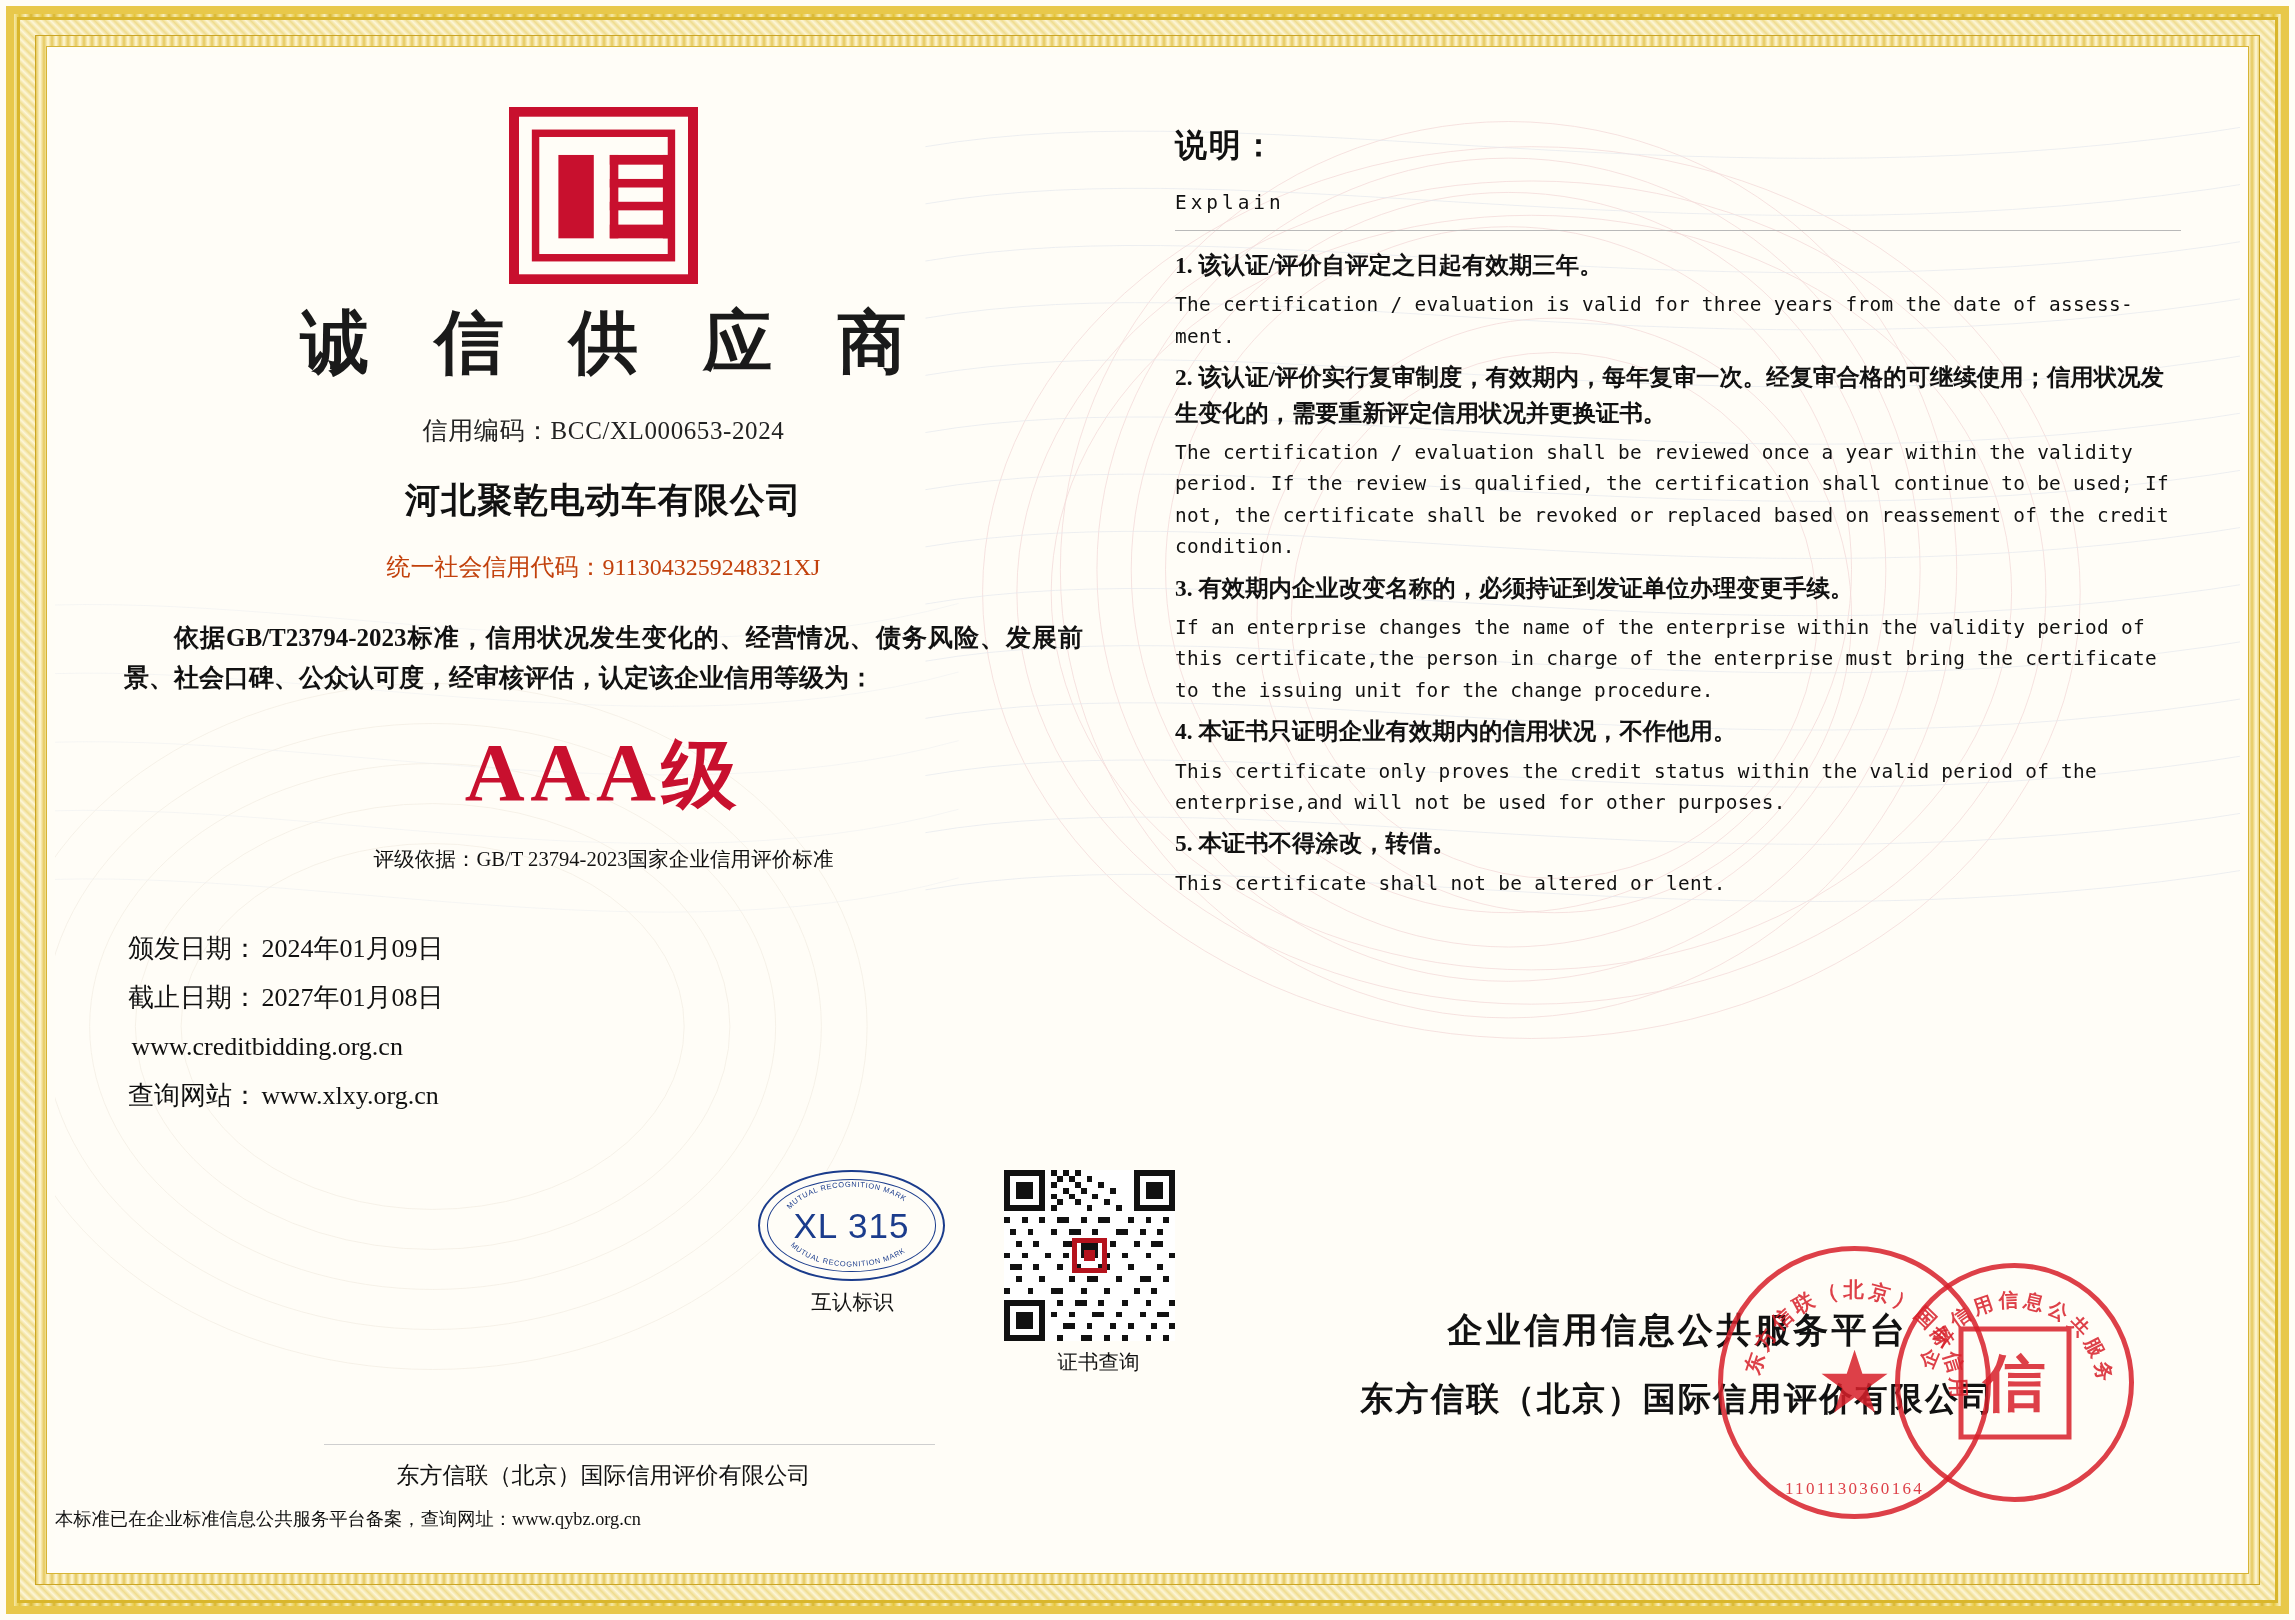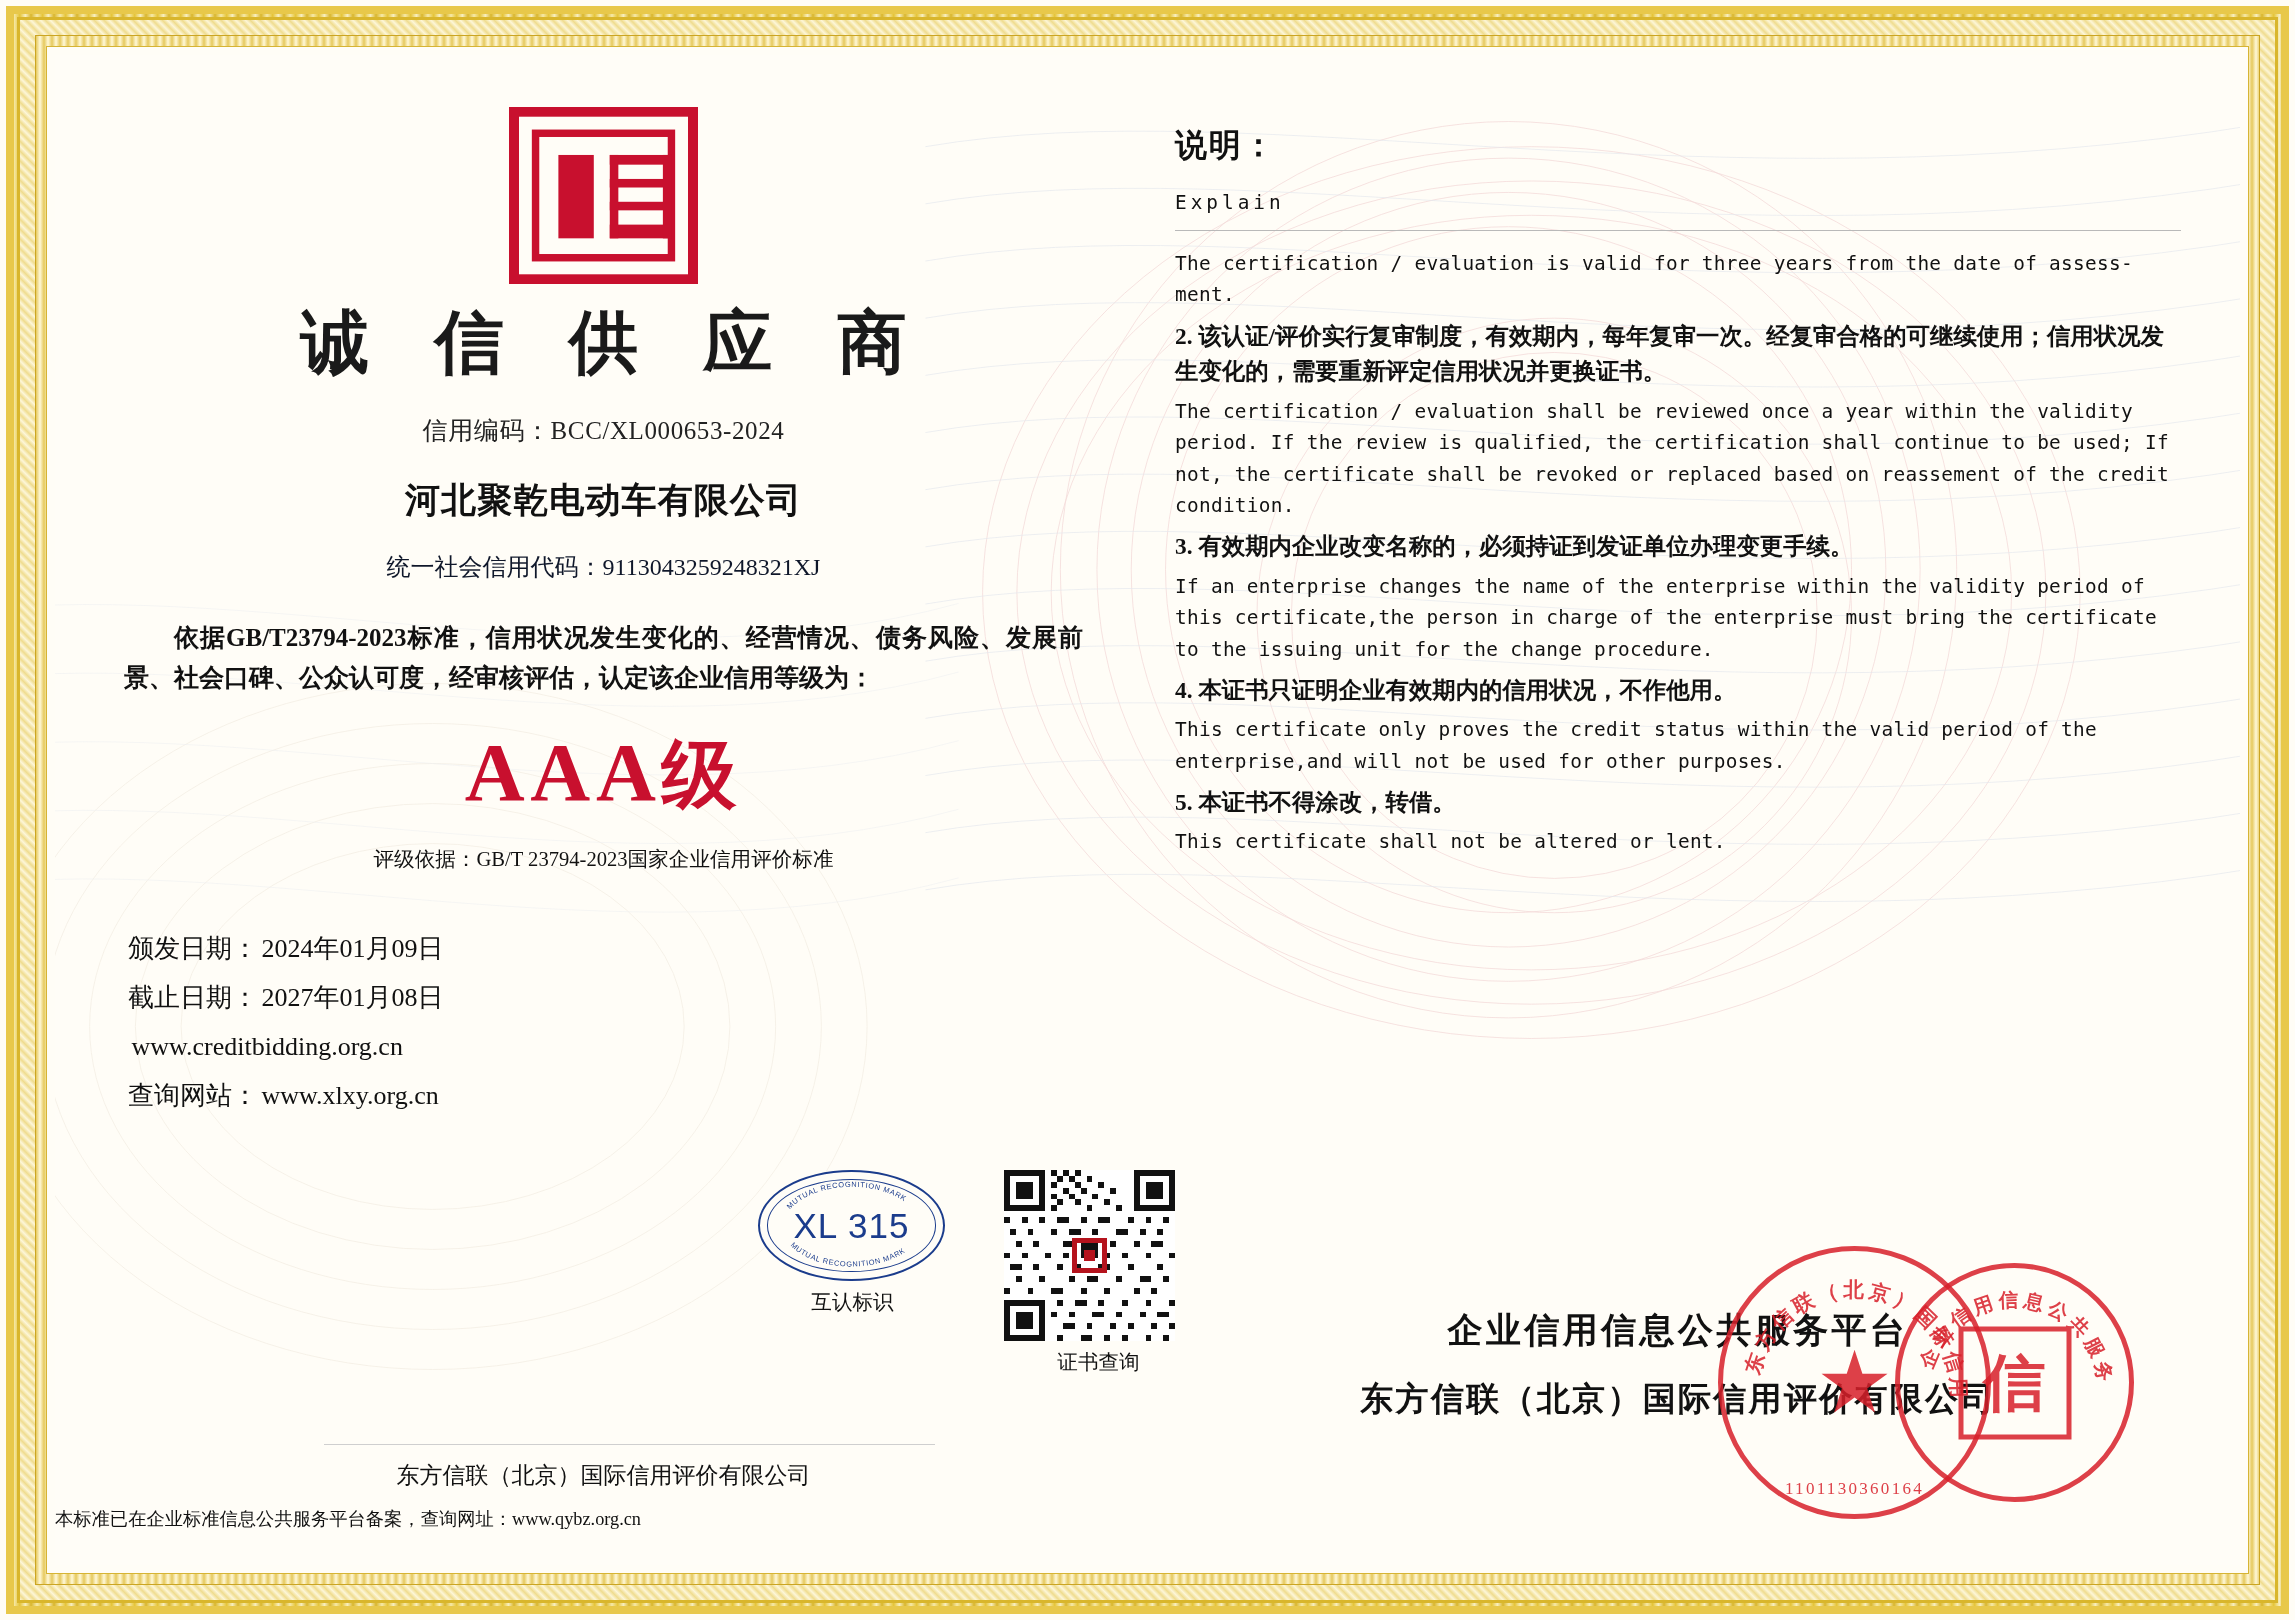--- a/index.html
+++ b/index.html
@@ -58,21 +58,21 @@
     text-indent:24px;
   }
   .credit-code{
     text-align:center;font-size:25px;color:#222;margin-top:25px;letter-spacing:0.6px;
     font-family:"Liberation Serif",serif;
   }
   .company{
     text-align:center;font-size:35px;font-weight:bold;color:#111;margin-top:30px;letter-spacing:1.1px;
   }
   .usci{
-    text-align:center;font-size:24px;color:#0f172a;margin-top:27.4px;
+    text-align:center;font-size:24px;color:#c2410c;margin-top:27.4px;
   }
   .para{
     margin:35px 69px 0 69px;font-size:25px;line-height:1.62;color:#111;font-weight:bold;
     text-align:justify;text-indent:50px;
   }
   .grade{
     text-align:center;color:#c8102e;font-weight:bold;font-size:83px;letter-spacing:5.7px;
     margin-top:25px;font-family:"Liberation Serif",serif;
   }
   .grade .cn{font-size:75px;}
@@ -417,20 +417,21 @@
         <div class="footer-note">本标准已在企业标准信息公共服务平台备案，查询网址：www.qybz.org.cn</div>
       </div>
 
       <div class="right">
         <div class="explain-cn">说明：</div>
         <div class="explain-en">Explain</div>
         <div class="rule"></div>
 
         <div class="items">
           <div>
+            <div class="item-cn">1. 该认证/评价自评定之日起有效期三年。</div>
             <div class="item-en">The certification / evaluation is valid for three years from the date of assess-ment.</div>
           </div>
           <div>
             <div class="item-cn">2. 该认证/评价实行复审制度，有效期内，每年复审一次。经复审合格的可继续使用；信用状况发生变化的，需要重新评定信用状况并更换证书。</div>
             <div class="item-en">The certification / evaluation shall be reviewed once a year within the validity period. If the review is qualified,  the certification shall continue to be used; If not, the certificate shall be revoked or replaced based on reassement of the credit condition.</div>
           </div>
           <div>
             <div class="item-cn">3. 有效期内企业改变名称的，必须持证到发证单位办理变更手续。</div>
             <div class="item-en">If an enterprise changes the name of the enterprise within the validity period of this certificate,the person in charge of the enterprise must bring the certificate to the issuing unit for the change procedure.</div>
           </div>

